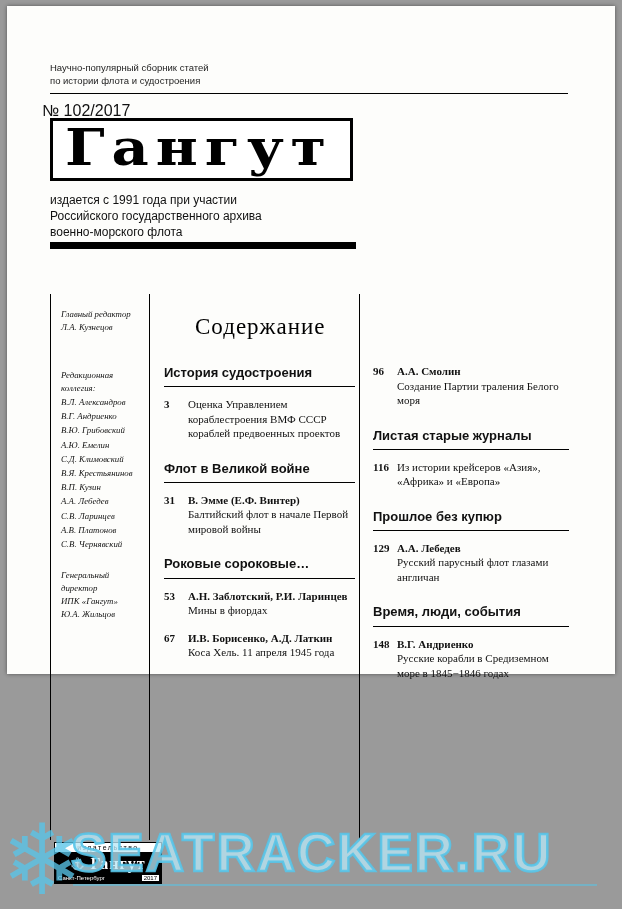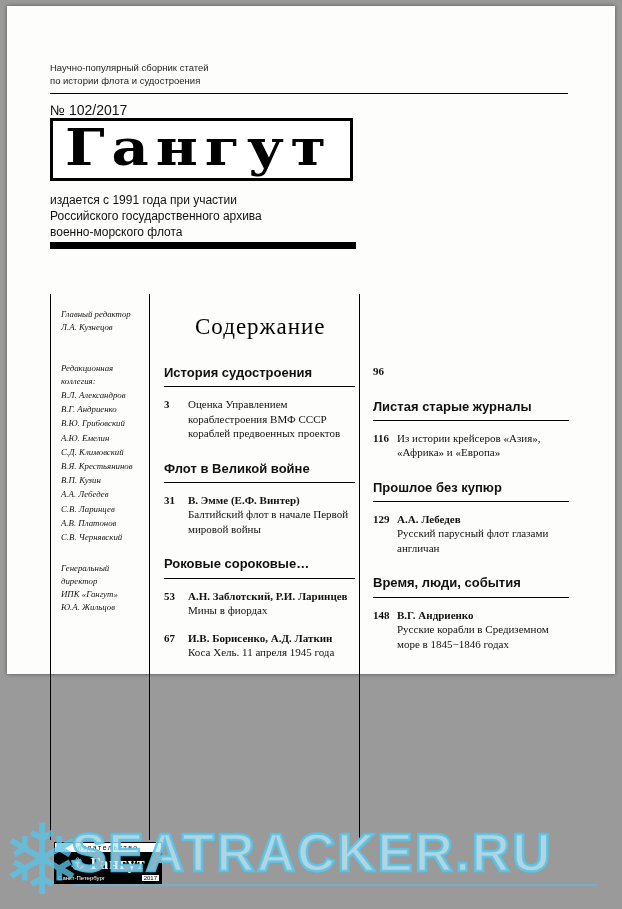--- a/index.html
+++ b/index.html
@@ -10,34 +10,34 @@
   }
   .page{
     position:absolute;left:7px;top:6px;width:608px;height:668px;
     background:#fdfdfb;box-shadow:0 0 4px rgba(0,0,0,.45);
   }
   .abs{position:absolute;}
 
   
   .subtitle{left:43px;top:56px;font-family:"Liberation Sans",sans-serif;font-size:9.5px;line-height:1.32;color:#222;}
   .top-rule{left:43px;top:87px;width:518px;height:1.2px;background:#000;}
-  .issue{left:43px;top:96px;font-family:"Liberation Sans",sans-serif;font-size:14px;color:#111;}
+  .issue{left:35px;top:96px;font-family:"Liberation Sans",sans-serif;font-size:16px;color:#111;}
   .logo-box{left:43px;top:112px;width:303px;height:63px;border:3px solid #000;box-sizing:border-box;display:flex;align-items:center;padding:2px 12px 6px 12px;background:#fff;}
   .logo-text{font-family:"DejaVu Serif",serif;font-weight:bold;font-size:50px;line-height:1;letter-spacing:6px;display:inline-block;transform:scaleX(1.15);transform-origin:left center;color:#000;}
   .pub-note{left:43px;top:186px;font-family:"Liberation Sans",sans-serif;font-size:12px;line-height:1.35;color:#111;}
   .thick-bar{left:43px;top:236px;width:306px;height:7px;background:#000;}
 
   
   .sidebar{
     left:43px;top:288px;width:100px;height:546px;box-sizing:border-box;
     border-left:1px solid #000;border-right:1px solid #000;
     padding:14px 5px 0 10px;
     font-style:italic;font-size:8.8px;line-height:13px;color:#111;
   }
-  .sb-editor{margin-bottom:28px;}
+  .sb-editor{margin-bottom:35px;}
   .sb-board-label{margin-bottom:0;}
   .sb-names{margin-bottom:18px;}
   .sb-names div{line-height:14.2px;}
   .sb-director div{line-height:13px;}
 
   
   .contents-title{left:174px;top:294px;margin:14px;font-weight:normal;font-size:23px;letter-spacing:1px;color:#000;}
   .col{font-size:11px;line-height:1.32;color:#111;}
   .col-left{left:157px;top:358px;width:191px;}
   .col-right{left:366px;top:358px;width:196px;}
@@ -156,20 +156,24 @@
         <span class="toc-body">
           <span class="toc-authors">И.В. Борисенко, А.Д. Латкин</span>
           <span class="toc-title">Коса Хель. 11 апреля 1945 года</span>
         </span>
       </div>
     </div>
   <div class="abs divider"></div>
   <div class="abs col col-right" id="toc-right">
       <div class="toc-entry">
         <span class="toc-num">96</span>
+        <span class="toc-body">
+          <span class="toc-authors">А.А. Смолин</span>
+          <span class="toc-title">Создание Партии траления Белого моря</span>
+        </span>
       </div>
       <div class="toc-heading">Листая старые журналы</div>
       <div class="toc-entry">
         <span class="toc-num">116</span>
         <span class="toc-body">
           <span class="toc-title">Из истории крейсеров «Азия», «Африка» и «Европа»</span>
         </span>
       </div>
       <div class="toc-heading">Прошлое без купюр</div>
       <div class="toc-entry">

